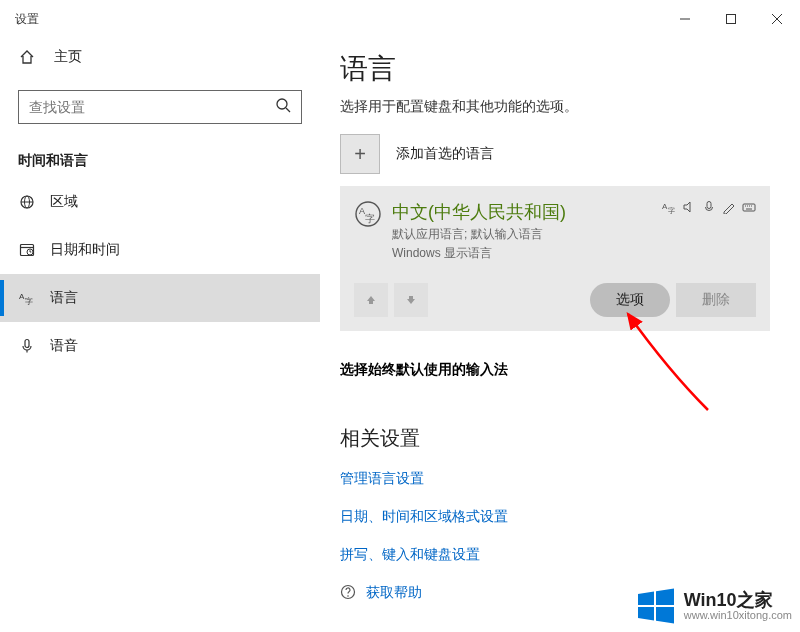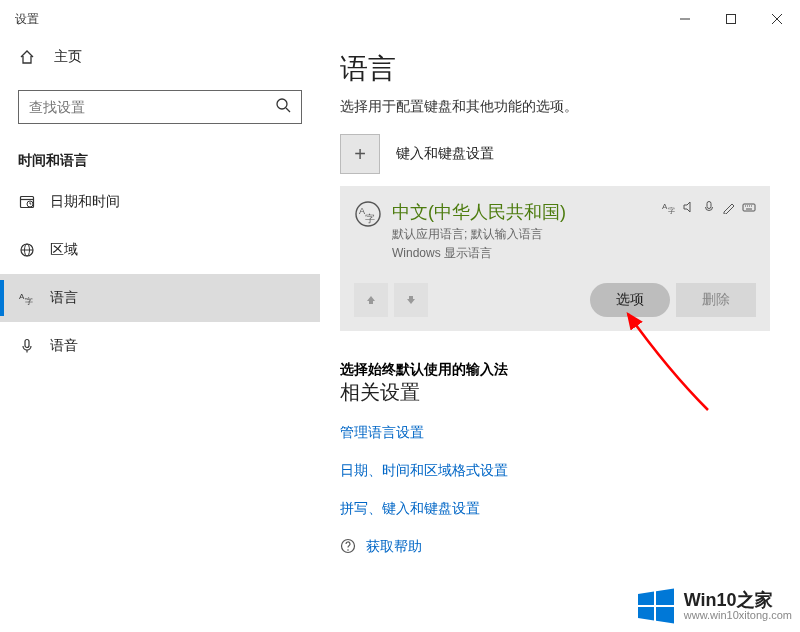--- a/index.html
+++ b/index.html
@@ -40,21 +40,21 @@
 .lang-text .desc { font-size: 12px; color: #666; margin-top: 2px; line-height: 1.45; }
 .lang-flags { margin-left: auto; display: flex; gap: 6px; color: #555; font-size: 14px; }
 .lang-actions { display: flex; align-items: center; gap: 6px; margin-top: 20px; }
 .arrowbtn { width: 34px; height: 34px; background: #e0e0e0; display: flex; align-items: center; justify-content: center; color: #777; font-size: 14px; }
 .lang-actions .spacer { flex: 1; }
 .optbtn { width: 80px; height: 34px; background: #bdbdbd; color: #222; font-size: 14px; display: flex; align-items: center; justify-content: center; border-radius: 17px; }
 .delbtn { width: 80px; height: 34px; background: #d7d7d7; color: #888; font-size: 14px; display: flex; align-items: center; justify-content: center; }
 
 .link { color: #000000; font-size: 14px; margin-top: 30px; display: block; font-weight: bold; }
 
-.related { }
+.related { margin-top: 46px; }
 .related .hd { font-size: 20px; color: #222; margin-bottom: 18px; }
 .related .rlink { color: #0066c6; font-size: 14px; display: block; margin-bottom: 20px; }
 
 .help-row { display: flex; align-items: center; gap: 10px; margin-top: 10px; color: #0066c6; font-size: 14px; }
 
 
 .anno-arrow { position: absolute; left: 618px; top: 310px; pointer-events: none; }
 
 .watermark { position: absolute; right: 8px; bottom: 6px; display: flex; align-items: center; gap: 8px; }
 .wm-logo svg { display:block; }
@@ -106,39 +106,39 @@
         </svg>
     </span>
   </div>
 
   <div class="section-label">时间和语言</div>
 
   <div class="nav">
     <div class="nav-item">
       <span class="nav-icon">
         <svg width="16" height="16" viewBox="0 0 16 16">
+            <circle cx="8" cy="8" r="6" fill="none" stroke="#333" stroke-width="1.2"></circle>
+            <ellipse cx="8" cy="8" rx="2.5" ry="6" fill="none" stroke="#333" stroke-width="1"></ellipse>
+            <line x1="2" y1="8" x2="14" y2="8" stroke="#333" stroke-width="1"></line>
+          </svg>
+      </span>
+      <span>区域</span>
+    </div>
+    <div class="nav-item">
+      <span class="nav-icon">
+        <svg width="16" height="16" viewBox="0 0 16 16">
             <rect x="1.5" y="2.5" width="13" height="11" rx="1" fill="none" stroke="#333" stroke-width="1.2"></rect>
             <line x1="1.5" y1="5.5" x2="14.5" y2="5.5" stroke="#333" stroke-width="1.2"></line>
             <circle cx="11" cy="10" r="3" fill="#fff" stroke="#333" stroke-width="1"></circle>
             <line x1="11" y1="10" x2="11" y2="8.2" stroke="#333" stroke-width="1"></line>
             <line x1="11" y1="10" x2="12.3" y2="10" stroke="#333" stroke-width="1"></line>
           </svg>
       </span>
       <span>日期和时间</span>
     </div>
-    <div class="nav-item">
-      <span class="nav-icon">
-        <svg width="16" height="16" viewBox="0 0 16 16">
-            <circle cx="8" cy="8" r="6" fill="none" stroke="#333" stroke-width="1.2"></circle>
-            <ellipse cx="8" cy="8" rx="2.5" ry="6" fill="none" stroke="#333" stroke-width="1"></ellipse>
-            <line x1="2" y1="8" x2="14" y2="8" stroke="#333" stroke-width="1"></line>
-          </svg>
-      </span>
-      <span>区域</span>
-    </div>
     <div class="nav-item active">
       <span class="nav-icon">
         <svg width="16" height="16" viewBox="0 0 16 16">
             <text x="0" y="9" font-size="8" fill="#333">A</text>
             <text x="6" y="14" font-size="8" fill="#333">字</text>
           </svg>
       </span>
       <span>语言</span>
     </div>
     <div class="nav-item">
@@ -155,21 +155,21 @@
 </div>
 
 <div class="main">
   <div class="page-title">语言</div>
   <div class="page-sub">选择用于配置键盘和其他功能的选项。</div>
 
   <div class="addrow">
     <div class="addbtn">
       <span>+</span>
     </div>
-    <span class="lbl">键入和键盘设置</span>
+    <span class="lbl">添加首选的语言</span>
   </div>
 
   <div class="lang-card">
     <div class="lang-top">
       <div class="lang-ico">
         <svg width="28" height="28" viewBox="0 0 28 28">
             <circle cx="14" cy="14" r="12" fill="none" stroke="#555" stroke-width="1.4"></circle>
             <text x="5" y="14" font-size="9" fill="#555">A</text>
             <text x="11" y="22" font-size="10" fill="#555">字</text>
           </svg>

